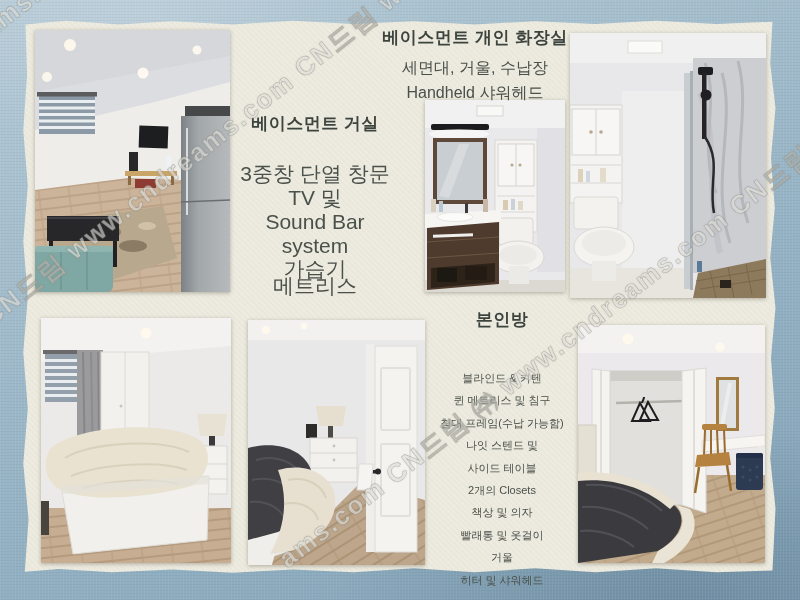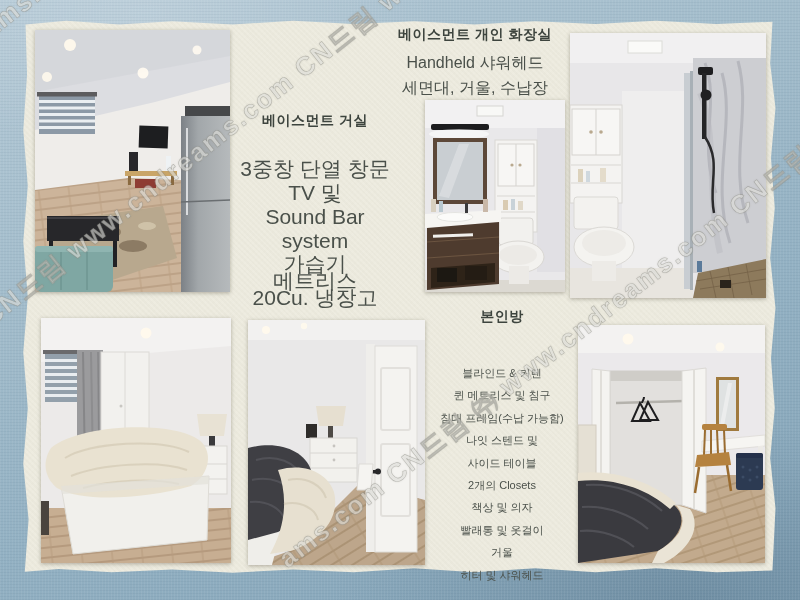--- a/index.html
+++ b/index.html
@@ -31,21 +31,21 @@
       92% 99.5%,84% 98.8%,76% 99.5%,68% 98.8%,60% 99.5%,52% 98.8%,44% 99.5%,36% 99%,
       28% 99.6%,20% 99%,12% 99.5%,5% 98.9%,0.5% 99.4%,1% 90%,0.3% 80%,0.9% 70%,0.3% 60%,
       0.9% 50%,0.3% 40%,0.9% 30%,0.3% 20%,0.8% 10%);
     box-shadow:0 2px 8px rgba(40,60,75,.25);
   }
   
   .photo{position:absolute;z-index:10;box-shadow:0 1px 4px rgba(80,75,60,.4);overflow:hidden;background:#eee;}
   .photo svg{display:block;}
   
   .tb{position:absolute;z-index:20;text-align:center;color:#4a504a;}
-  .tb .title{font-size:14px;font-weight:bold;color:#3d443e;letter-spacing:.5px;}
+  .tb .title{font-size:17px;font-weight:bold;color:#3d443e;letter-spacing:.5px;}
   .tb1{left:222px;top:112px;width:186px;}
   .tb1 .title{margin-bottom:29px;}
   .tb1 .ti{font-size:21px;line-height:19px;margin-bottom:5px;white-space:nowrap;}
   .tb1 .ti:nth-child(n+5){line-height:17px;margin-bottom:0;}
   .tb2{left:355px;top:26px;width:240px;}
   .tb2 .title{margin-bottom:6px;}
   .tb2 .ti{font-size:16px;line-height:25px;white-space:nowrap;}
   .tb3{left:418px;top:308px;width:168px;}
   .tb3 .title{margin-bottom:36px;}
   .tb3 .ti{font-size:11px;line-height:22.4px;white-space:nowrap;}
@@ -412,29 +412,28 @@
 
 <div class="tb tb1">
   <div class="title">베이스먼트 거실</div>
   <div>
     <div class="ti">3중창 단열 창문</div>
     <div class="ti">TV 및</div>
     <div class="ti">Sound Bar</div>
     <div class="ti">system</div>
     <div class="ti">가습기</div>
     <div class="ti">메트리스</div>
-    <div class="ti">20Cu. 냉장고</div>
   </div>
 </div>
 
 <div class="tb tb2">
   <div class="title">베이스먼트 개인 화장실</div>
   <div>
+    <div class="ti">세면대, 거울, 수납장</div>
     <div class="ti">Handheld  샤워헤드</div>
-    <div class="ti">세면대, 거울, 수납장</div>
   </div>
 </div>
 
 <div class="tb tb3">
   <div class="title">본인방</div>
   <div>
     <div class="ti">블라인드 &amp; 커텐</div>
     <div class="ti">퀸 메트리스 및 침구</div>
     <div class="ti">침대 프레임(수납 가능함)</div>
     <div class="ti">나잇 스텐드 및</div>

